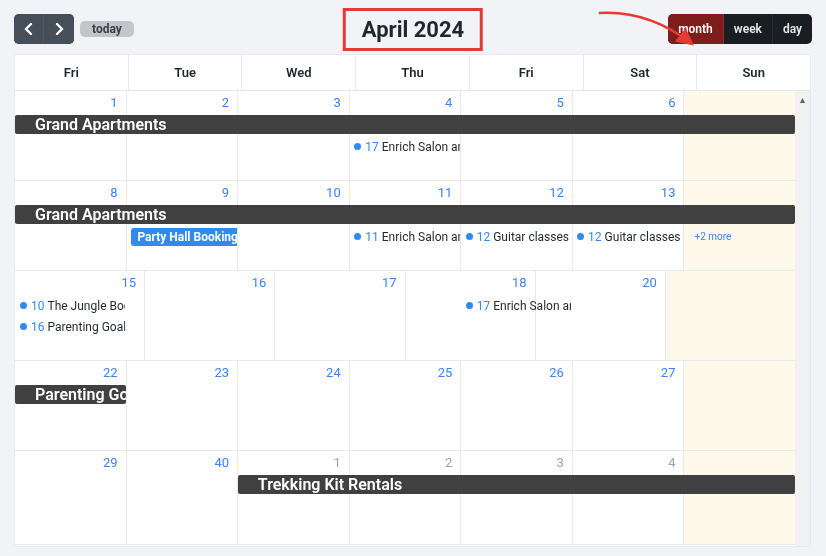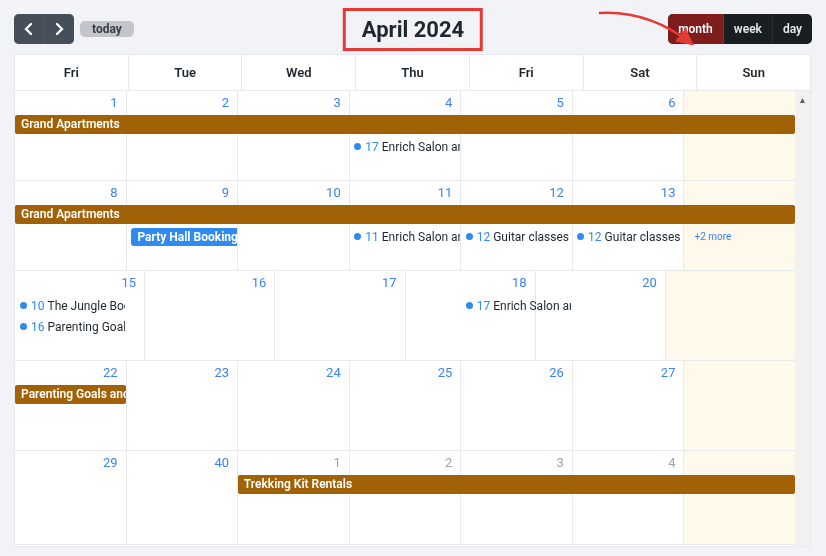--- a/index.html
+++ b/index.html
@@ -142,25 +142,25 @@
   .sun-bg { background:#fef9eb; }
   .row {
     height: 21px;
     position: relative;
   }
   .bar {
     position: absolute;
     top: 0;
     height: 19px;
     line-height: 19px;
-    font-size: 12px;
+    font-size: 16px;
     font-weight: 600;
     color: #fff;
-    background: #a16207;
-    padding-left: 6px;
+    background: #404040;
+    padding-left: 20px;
     white-space: nowrap;
     overflow: hidden;
     border-radius: 2px;
   }
   .dot-row {
     display:flex;
     height: 21px;
   }
   .dot-cell { flex:1; border-right:1px solid transparent; position:relative; overflow:hidden; white-space:nowrap; font-size:12px; padding-left:5px; display:flex; align-items:center; }
   .dot {

